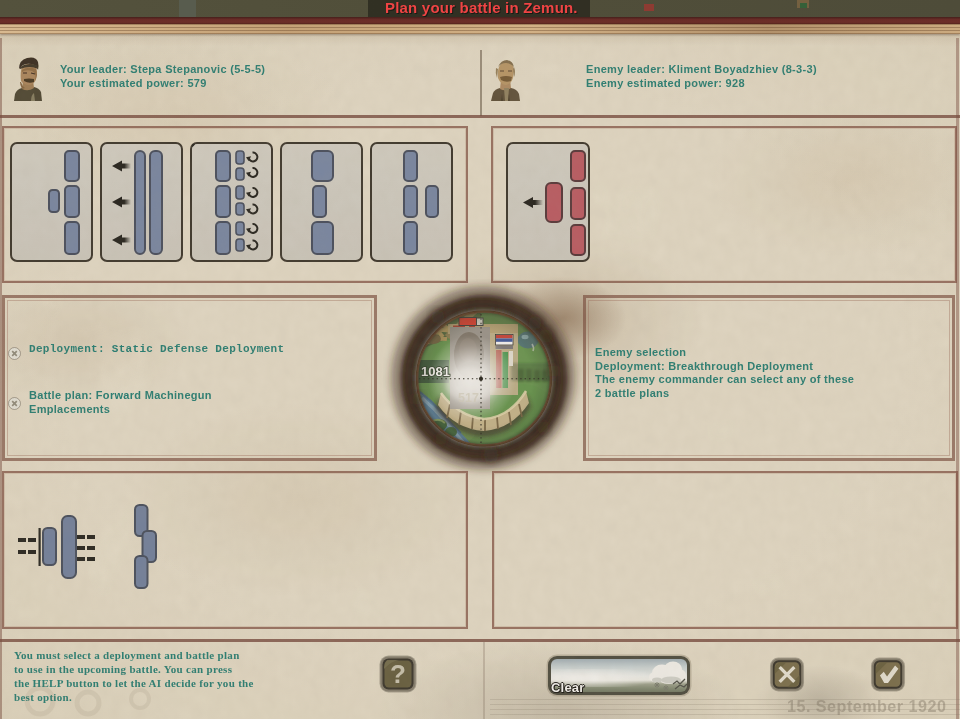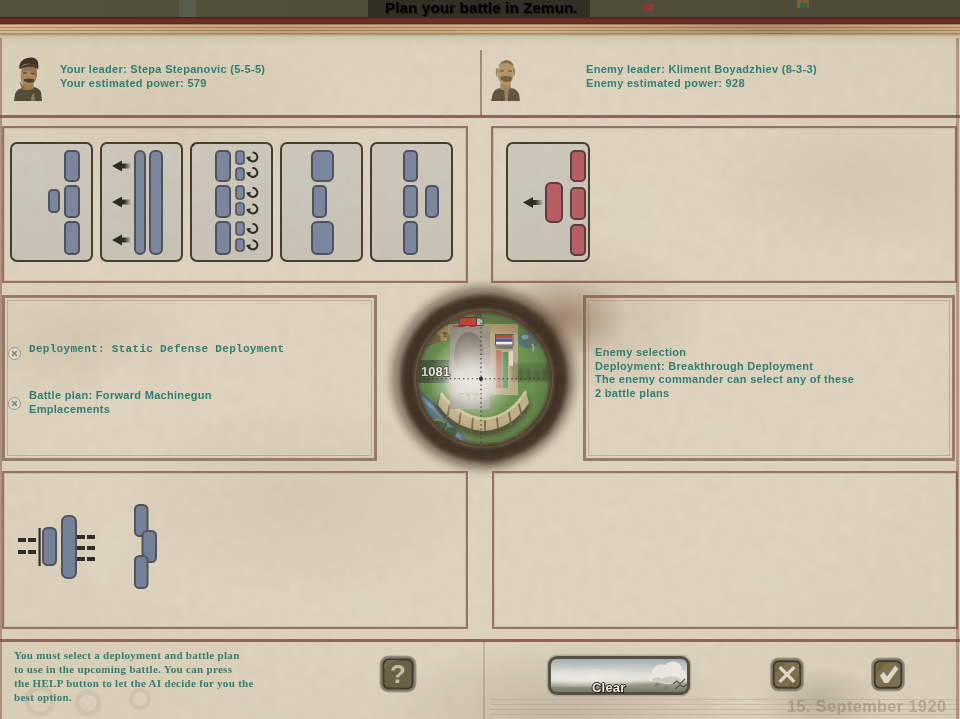--- a/index.html
+++ b/index.html
@@ -28,21 +28,21 @@
 
 <div class="abs" style="left:100px;top:4px;font-size:10.5px;color:#6f6c5d;margin-top:16px;">Szegszár</div>
 
 <div class="abs" style="left:644px;top:4px;width:10px;height:7px;background:#8d3b32;"></div>
 
 <div class="abs" style="left:797px;top:0px;width:12px;height:8px;background:#746040;"></div>
 <div class="abs" style="left:800px;top:3px;width:7px;height:5px;background:#356038;"></div>
 
 <div class="abs" style="left:368px;top:0;width:222px;height:17px;background:rgba(10,10,8,.45);"></div>
 
-<div class="txt" style="left:385px;top:1px;font-size:15px;letter-spacing:.2px;color:#000000;text-shadow:1px 1px 0 #1a1a14;">Plan your battle in Zemun.</div>
+<div class="txt" style="left:385px;top:1px;font-size:15px;letter-spacing:.2px;color:#ef4444;text-shadow:1px 1px 0 #1a1a14;">Plan your battle in Zemun.</div>
 
 <div class="abs" style="left:0;top:17px;width:960px;height:7px;background:linear-gradient(180deg,#46201c,#692c27 35%,#6d2f28 75%,#572520);"></div>
 
 <div class="abs" style="left:0;top:24px;width:960px;height:10px;background:repeating-linear-gradient(180deg,rgba(95,62,35,.38) 0 1px,rgba(0,0,0,0) 1px 3px),linear-gradient(90deg,#d8b990,#c4a176 30%,#d2b186 55%,#b2916b 80%,#ccab80);box-shadow:0 1px 2px rgba(60,40,25,.45);"></div>
 
 <div class="abs" style="left:0;top:34px;width:960px;height:12px;background:linear-gradient(180deg,rgba(140,110,80,.16),rgba(140,110,80,0));"></div>
 
 <div class="abs" style="left:0;top:38px;width:2px;height:681px;background:rgba(110,60,50,.5);"></div>
 
 <div class="abs" style="left:956px;top:38px;width:3px;height:681px;background:rgba(110,60,50,.45);"></div>
@@ -390,21 +390,21 @@
           <ellipse cx="12" cy="22" rx="5" ry="2.6"></ellipse>
         </g>
 <g fill="none" stroke="#707468" stroke-width="1">
 <path d="M9.2 27 L14.8 27 M12 24.2 L12 29.8 M10 25 L14 29 M14 25 L10 29"></path>
 <path d="M18.2 30 L23.8 30 M21 27.2 L21 32.8 M19 28 L23 32 M23 28 L19 32"></path>
 </g>
 <path d="M28 26 l4 -3 l3 3 l5 -5 M30 31 l5 -4 l4 2 l3 -3" stroke="#3e423c" stroke-width="1.3" fill="none"></path>
 </svg>
 </div>
 
-<div class="abs" style="left:3px;top:24px;font-size:13px;letter-spacing:.2px;font-weight:bold;color:#fff;text-shadow:-1px 0 0 #000,1px 0 0 #000,0 -1px 0 #000,0 1px 0 #000,1px 1px 0 #000;padding-left:41px;">Clear</div>
+<div class="abs" style="left:3px;top:24px;font-size:13px;letter-spacing:.2px;font-weight:bold;color:#fff;text-shadow:-1px 0 0 #000,1px 0 0 #000,0 -1px 0 #000,0 1px 0 #000,1px 1px 0 #000;">Clear</div>
 </div>
 
 <svg class="abs" style="left:769px;top:657px;" width="36" height="35" viewBox="0 0 37 37">
 <rect x="0.5" y="0.5" width="36" height="36" rx="9" fill="rgba(40,36,28,.35)"></rect>
 <rect x="1.5" y="1.5" width="34" height="34" rx="8" fill="#797365"></rect>
 <rect x="3.5" y="3.5" width="30" height="30" rx="6" fill="#221f19"></rect>
 <rect x="5.5" y="5.5" width="26" height="26" rx="4.5" fill="#6f6340"></rect>
 <path d="M5.5 18 L18 5.5 L11 5.5 Q5.5 8 5.5 13 Z" fill="#564f2d" opacity=".75"></path>
 <path d="M32 19 L19 32 L26 32 Q32 29 32 24 Z" fill="#564f2d" opacity=".75"></path>
 <path d="M12 9.5 L18.5 16 L25 9.5 L27.5 12 L21 18.5 L27.5 25 L25 27.5 L18.5 21 L12 27.5 L9.5 25 L16 18.5 L9.5 12 Z" fill="#ece8dc"></path>

